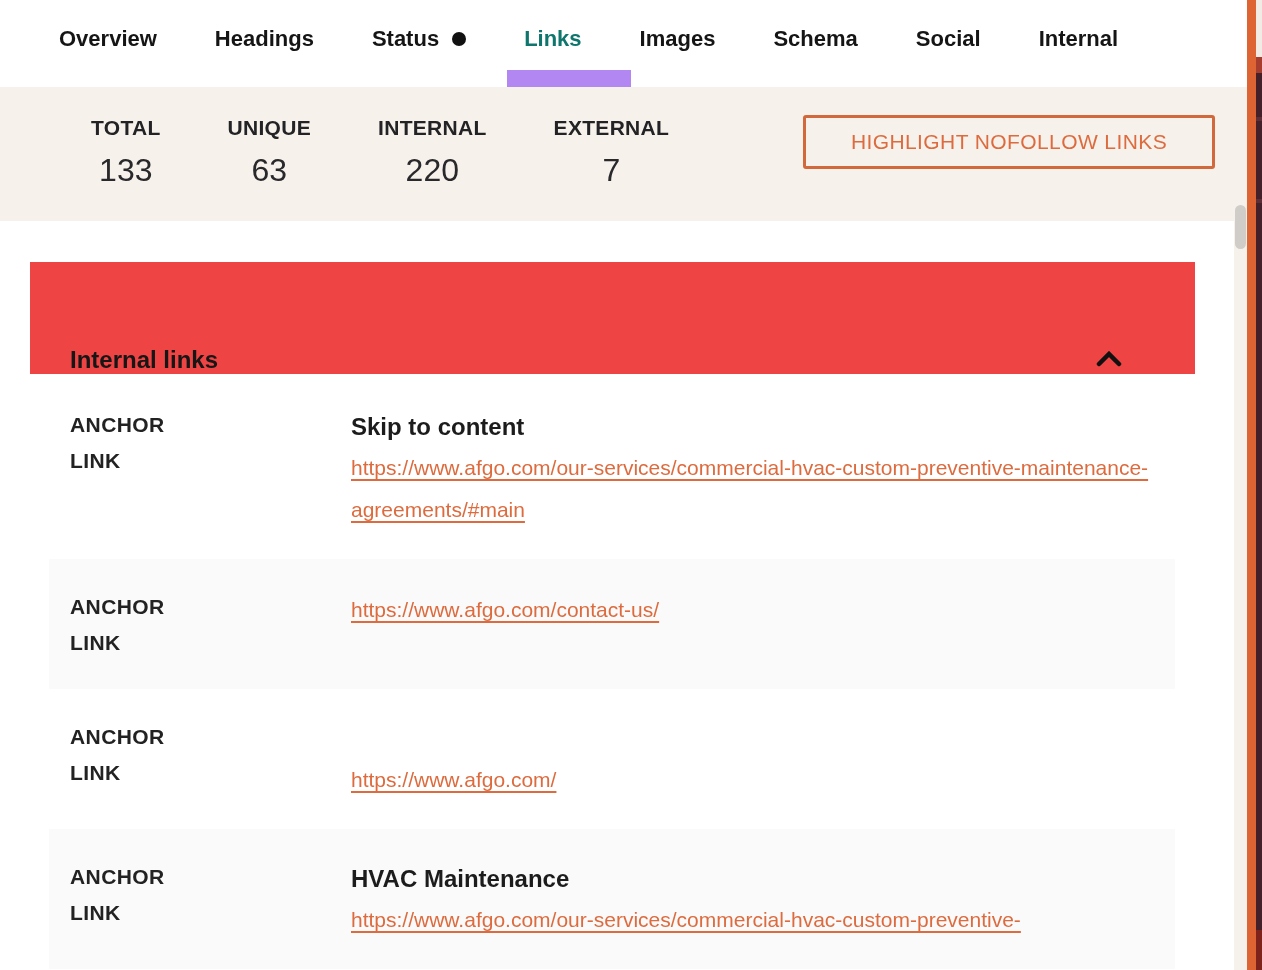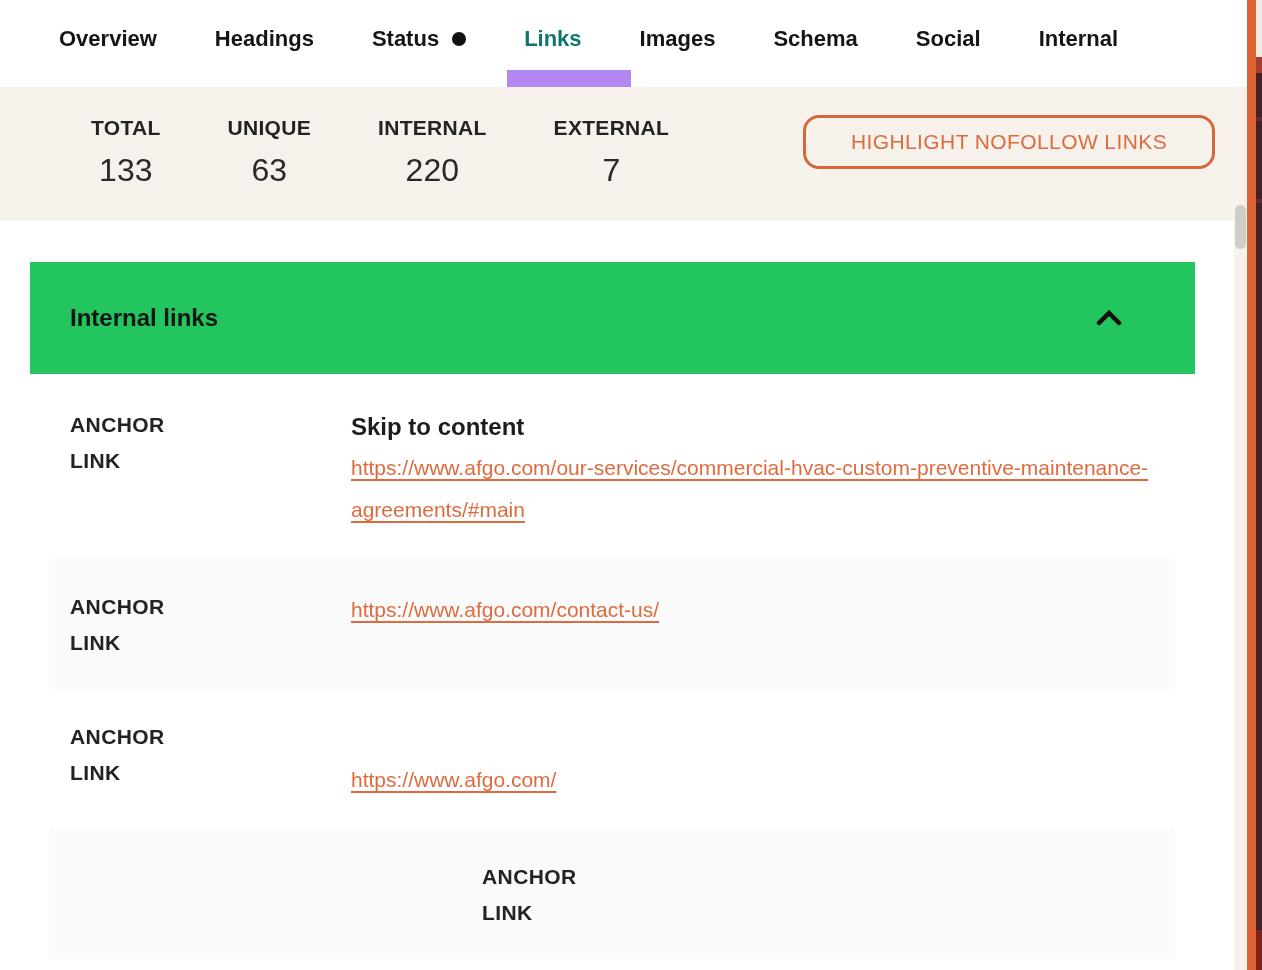--- a/index.html
+++ b/index.html
@@ -18,34 +18,34 @@
   .tab-underline { position:absolute; left:507px; top:70px; width:124px; height:18px;
     background:#B287F2; }
 
   
   .stats { position:relative; width:1247px; height:134px; background:#F6F1EB;
     display:flex; padding:28px 16px 0 91px; gap:67px; }
   .stat { text-align:center; }
   .stat .lbl { font-size:21px; font-weight:700; letter-spacing:.3px; color:#232325; line-height:26px; }
   .stat .val { font-size:32px; font-weight:400; color:#29292b; margin-top:12px; line-height:34px; }
   .nofollow-btn { position:absolute; top:28px; right:32px; width:412px; height:54px;
-    background:transparent; border:3px solid #D2693C; border-radius:16px; cursor:pointer;
+    background:transparent; border:3px solid #D2693C; border-radius:3px; cursor:pointer;
     font-family:inherit; font-size:21px; font-weight:500; letter-spacing:.4px; color:#DD6B3E; }
 
   
   .content { width:1234px; background:#fff; }
   .section-band { position:relative; margin:41px 0 0 30px; width:1165px; height:112px;
-    background:#22c55e; display:flex; align-items:center; padding:0 68px 0 40px; }
+    background:#ef4444; display:flex; align-items:flex-end; padding:0 68px 0 40px; }
   .section-title { font-size:24px; font-weight:700; color:#161616; }
   .collapse-btn { margin-left:auto; background:none; border:none; cursor:pointer;
     width:36px; height:30px; display:flex; align-items:center; justify-content:center; }
 
   .links-list { margin-top:3px; }
   .link-row { display:flex; margin-left:49px; width:1126px;
-    padding:30px 0 28px 21px; background:transparent;justify-content:center; }
+    padding:30px 0 28px 21px; background:transparent; }
   .link-row.striped { background:#FAFAFA; }
   .link-type { width:281px; font-size:21px; font-weight:600; letter-spacing:.4px;
     color:#222; line-height:36px; max-width:281px; }
   .link-type span { display:block; max-width:150px; }
   .link-main { width:824px; }
   .link-anchor { font-size:24px; font-weight:700; color:#1c1c1c; line-height:40px; min-height:40px; }
   .link-url { display:block; font-size:21px; font-weight:400; color:#DD6B3E; line-height:42px;
     text-decoration:underline; text-underline-offset:4px; overflow-wrap:break-word; cursor:pointer; }
 
   
@@ -161,20 +161,24 @@
         </div>
     <div class="link-main">
       <div class="link-anchor"></div>
       <a class="link-url">https://www.afgo.com/</a>
     </div>
   </div>
       <div class="link-row striped">
     <div class="link-type">
           <span>ANCHOR LINK</span>
         </div>
+    <div class="link-main">
+      <div class="link-anchor">HVAC Maintenance</div>
+      <a class="link-url">https://www.afgo.com/our-services/commercial-hvac-custom-preventive-</a>
+    </div>
   </div>
     </div>
 </div>
 
 <div class="scroll-track"></div>
 <div class="scroll-thumb"></div>
 
 <div class="page-behind">
   <div class="orange-bar"></div>
   <div class="dark-strip"></div>

